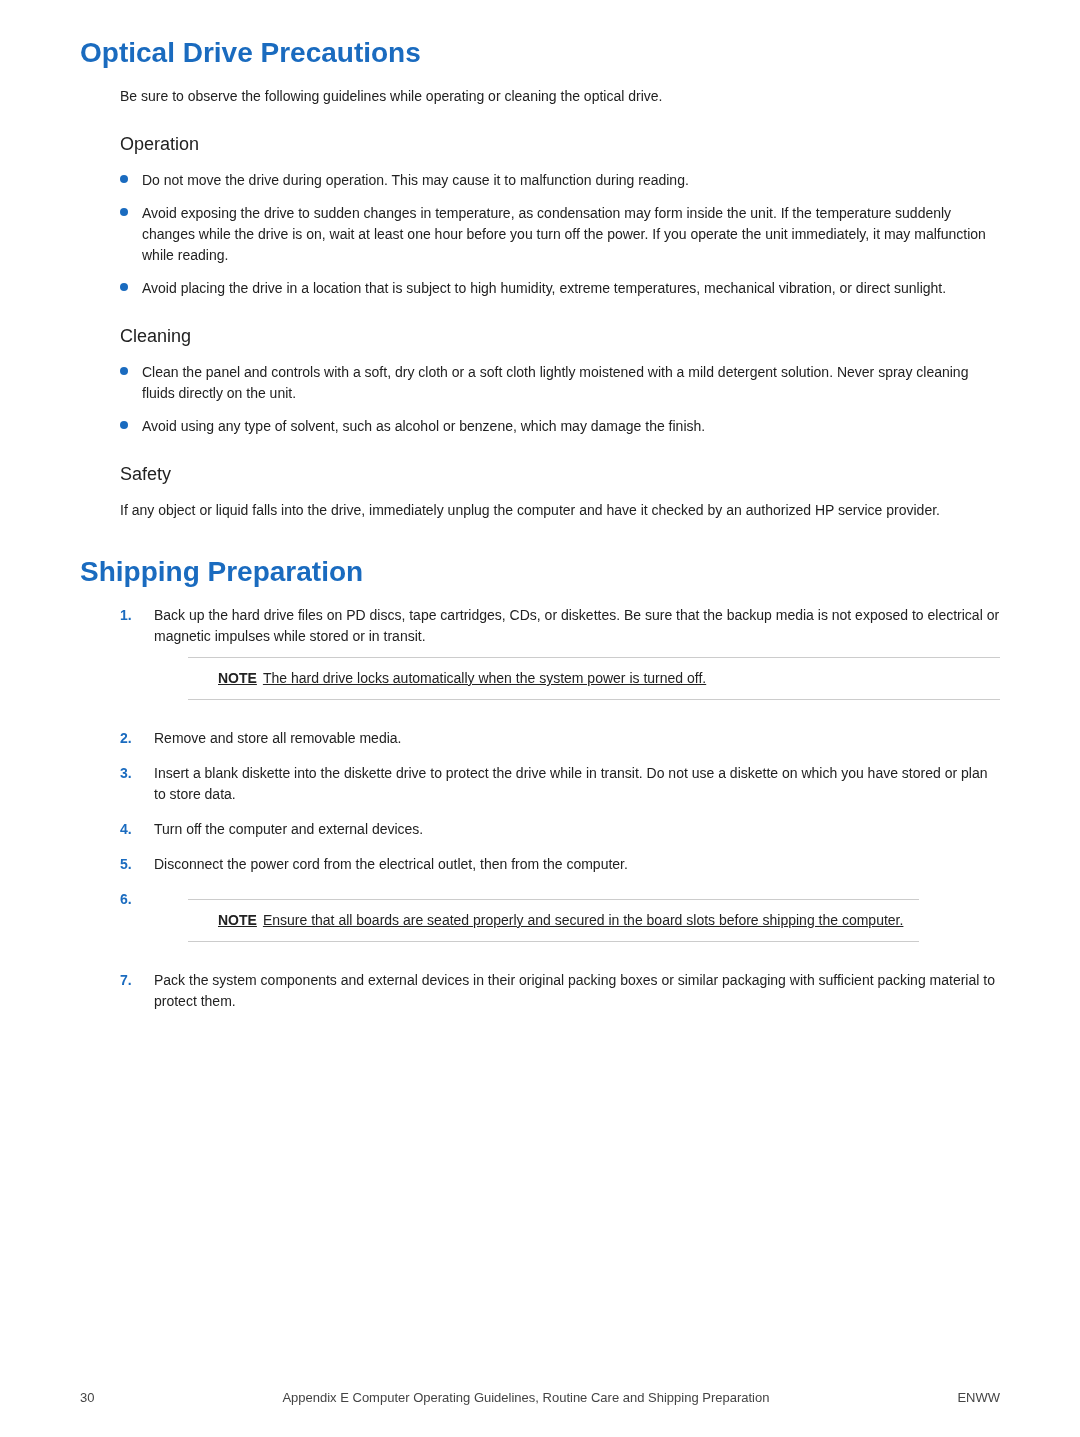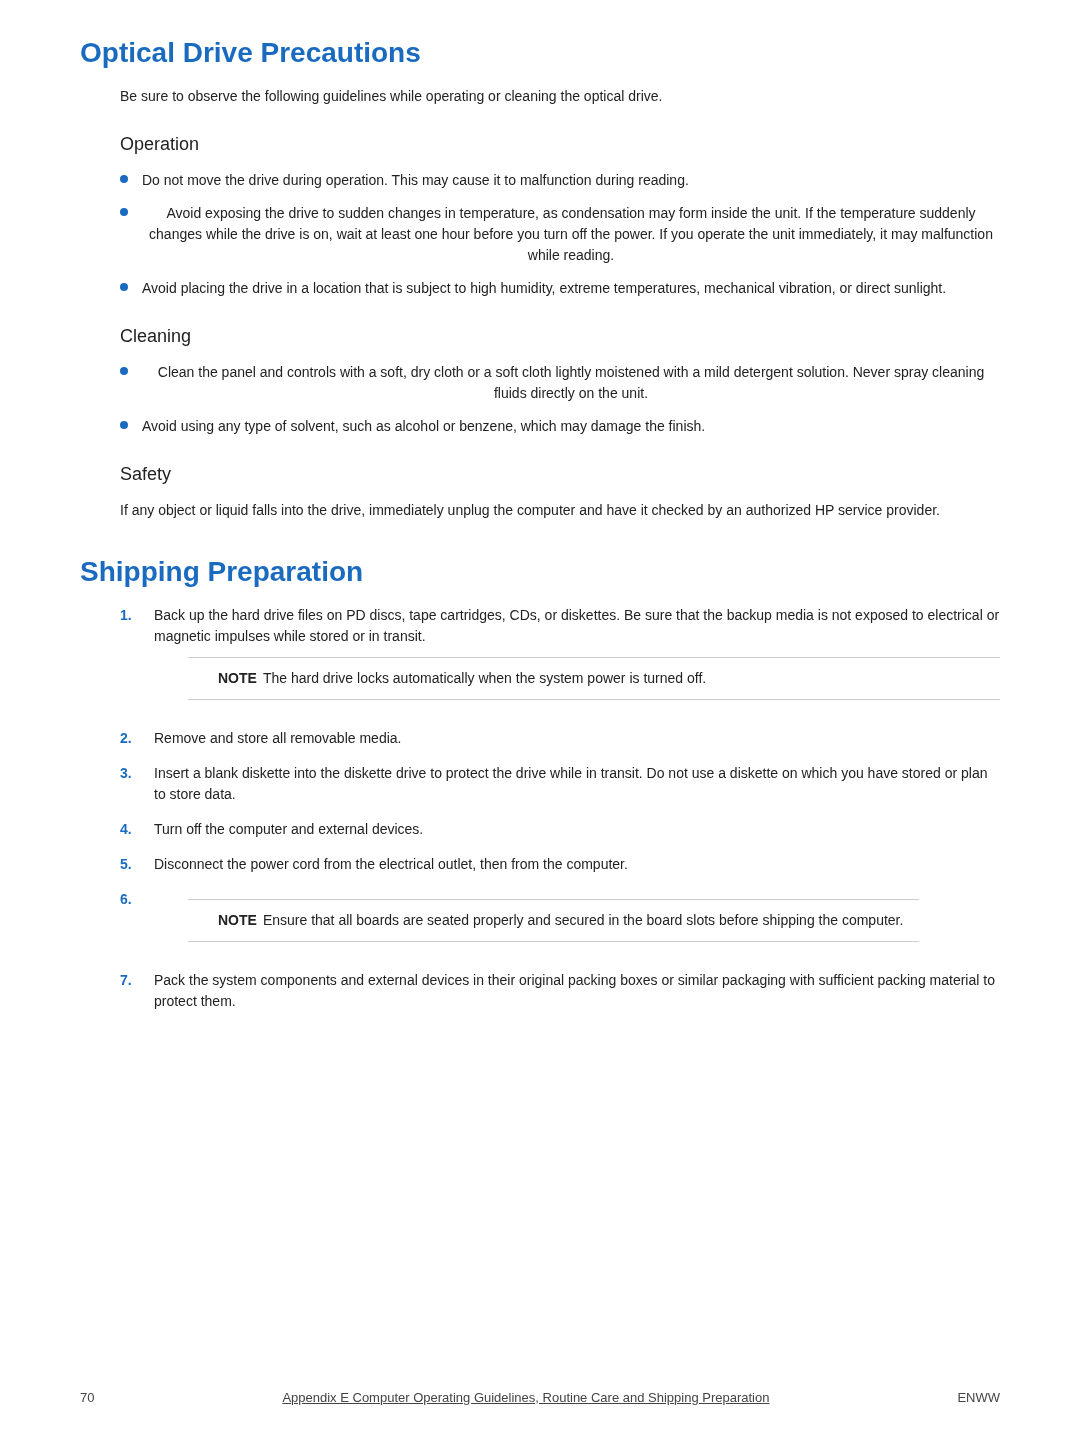--- a/index.html
+++ b/index.html
@@ -44,21 +44,20 @@
       color: #222222;
       margin-bottom: 12px;
       margin-top: 24px;
       margin-left: 40px;
     }
 
     .bullet-list {
       list-style: none;
       margin-left: 40px;
       margin-bottom: 16px;
-      text-align: center;
     }
 
     .bullet-list li {
       display: flex;
       align-items: flex-start;
       margin-bottom: 12px;
       font-size: 14px;
     }
 
     .bullet-dot {
@@ -107,41 +106,41 @@
       border-bottom: 1px solid #cccccc;
       padding: 10px 16px;
       margin: 10px 0 14px 34px;
       display: flex;
       align-items: flex-start;
       gap: 14px;
     }
 
     .note-content {
       font-size: 14px;
+      text-decoration: underline;
     }
 
     .note-label {
       font-weight: bold;
       margin-right: 6px;
     }
 
     .footer {
       position: absolute;
       bottom: 30px;
       left: 80px;
       right: 80px;
       display: flex;
       justify-content: space-between;
       font-size: 13px;
       color: #444;
     }
 
     .footer-center {
       text-align: left;
-      text-decoration: underline;
     }
   </style>
 </head>
 <body>
 
 <div class="page">
 
   <h1 class="section-title-blue">Optical Drive Precautions</h1>
 
   <p class="section-intro">Be sure to observe the following guidelines while operating or cleaning the optical drive.</p>
@@ -244,18 +243,18 @@
     </li>
 
     <li>
       <span class="ordered-num">7.</span>
       <span>Pack the system components and external devices in their original packing boxes or similar packaging with sufficient packing material to protect them.</span>
     </li>
 
   </ol>
 
   <div class="footer">
-    <span>70</span>
+    <span>30</span>
     <span class="footer-center">Appendix E   Computer Operating Guidelines, Routine Care and Shipping Preparation</span>
     <span>ENWW</span>
   </div>
 
 </div>
 
 </body></html>

